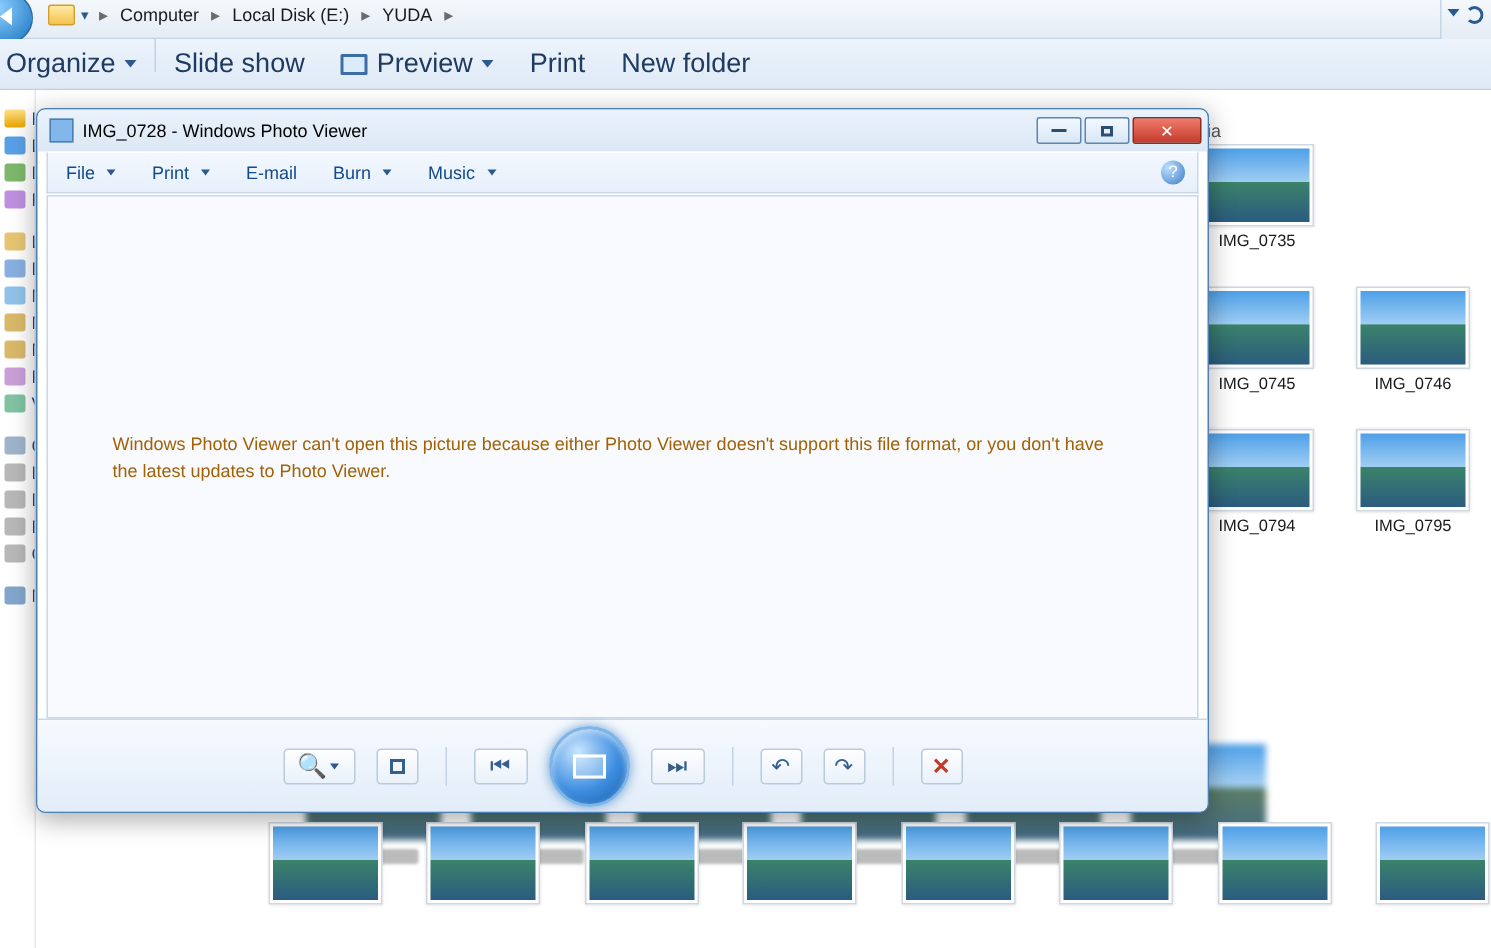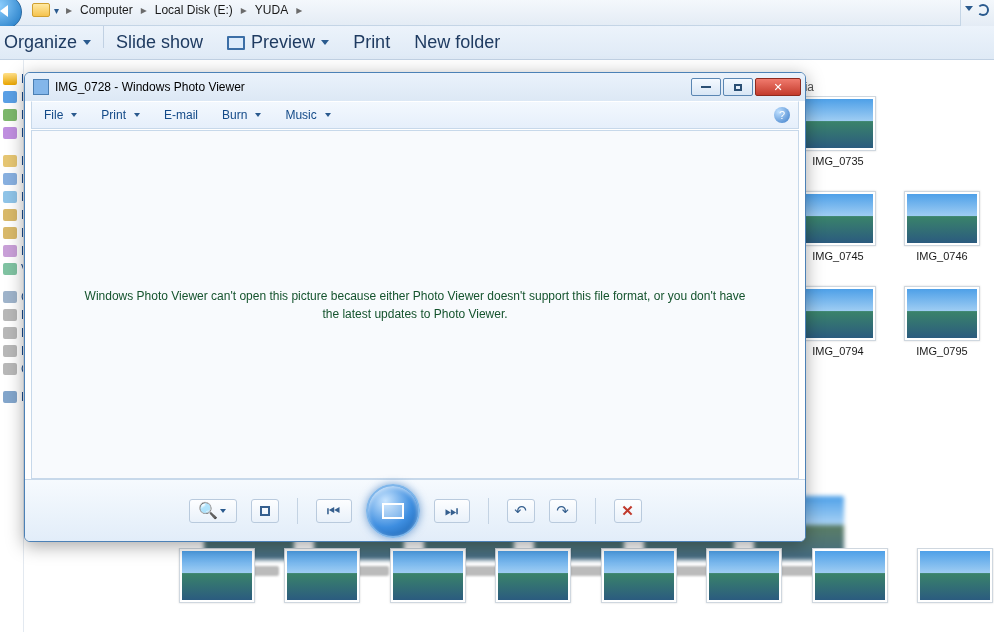--- a/index.html
+++ b/index.html
@@ -56,21 +56,21 @@
   .pv-title { height:28px; background:linear-gradient(#eaf2fb,#dce8f5); display:flex; align-items:center; padding:0 4px 0 8px; font-size:12px; color:#000; }
   .pv-title .appico { width:16px;height:16px; margin-right:6px; background:#83b6ea; border:1px solid #4b7fb3; }
   .pv-title .spacer { flex:1; }
   .pv-title .winbtn { width:30px; height:18px; border:1px solid #5a86b3; margin-left:2px; border-radius:2px; display:flex; align-items:center; justify-content:center; font-size:11px; color:#2b4f74; background:linear-gradient(#f4f9ff,#d8e6f5); cursor:default;}
   .pv-title .winbtn.close { width:46px; background:linear-gradient(#f07a6d,#c33b2c); color:#fff; border-color:#8e2a1e;}
   .pv-menus { height:28px; background:linear-gradient(#f3f8fe,#e6effb); border-top:1px solid #fff; border-bottom:1px solid #c7d8ea; display:flex; align-items:center; font-size:12px; color:#134a88; margin:0 6px; border-left:1px solid #c7d8ea;border-right:1px solid #c7d8ea;}
   .pv-menus .mitem { display:flex; align-items:center; gap:4px; padding:12px 12px; height:100%; }
   .pv-menus .mcaret { width:0;height:0;border-left:3px solid transparent;border-right:3px solid transparent;border-top:4px solid #2a5a8e; margin-left:4px;}
   .pv-menus .help { margin-left:auto; width:16px;height:16px;border-radius:50%;background:radial-gradient(circle at 30% 30%,#bfe0ff,#3a7bc8);color:#fff;font-size:11px;display:flex;align-items:center;justify-content:center;margin-right:8px;}
   .pv-canvas { position:absolute; left:6px; right:6px; top:57px; bottom:62px; background:#f8fafd; border:1px solid #c7d8ea; display:flex; align-items:center; justify-content:center; }
-  .pv-msg { max-width:680px; text-align:center; font-size:12px; color:#14532d; line-height:1.5; }
+  .pv-msg { max-width:680px; font-size:12px; color:#a16207; line-height:1.5; }
   .pv-controls { position:absolute; left:0; right:0; bottom:0; height:62px; background:linear-gradient(#f6fafe,#e2edf9); display:flex; align-items:center; justify-content:center; gap:14px; border-top:1px solid #c7d8ea;}
   .cbtn { width:28px; height:24px; border:1px solid #b9cadd; border-radius:3px; background:linear-gradient(#fdfeff,#e9f1fa); display:flex; align-items:center; justify-content:center; color:#355f8e; font-size:15px; cursor:default;}
   .playbtn { width:54px; height:54px; border-radius:50%; background: radial-gradient(circle at 35% 30%, #c9e5ff 0%, #3e8ee0 55%, #145aa6 100%); border:2px solid #7fb6ea; box-shadow:0 0 8px rgba(30,100,180,.6), inset 0 2px 4px rgba(255,255,255,.6); display:flex; align-items:center;justify-content:center;color:#fff;}
   .playbtn .slide { width:22px;height:16px;border:2px solid #fff;background:rgba(255,255,255,.25); }
   .zoom { display:flex; align-items:center; gap:2px; color:#2a5a8e;}
   .zoom .zico{font-size:16px;}
   .zoom .zcaret{width:0;height:0;border-left:3px solid transparent;border-right:3px solid transparent;border-top:4px solid #2a5a8e;}
   .csep{width:1px;height:26px;background:#c4d3e3;margin:0 4px;}
   .cbtn.del{color:#c0392b;font-weight:bold;}
 </style>

